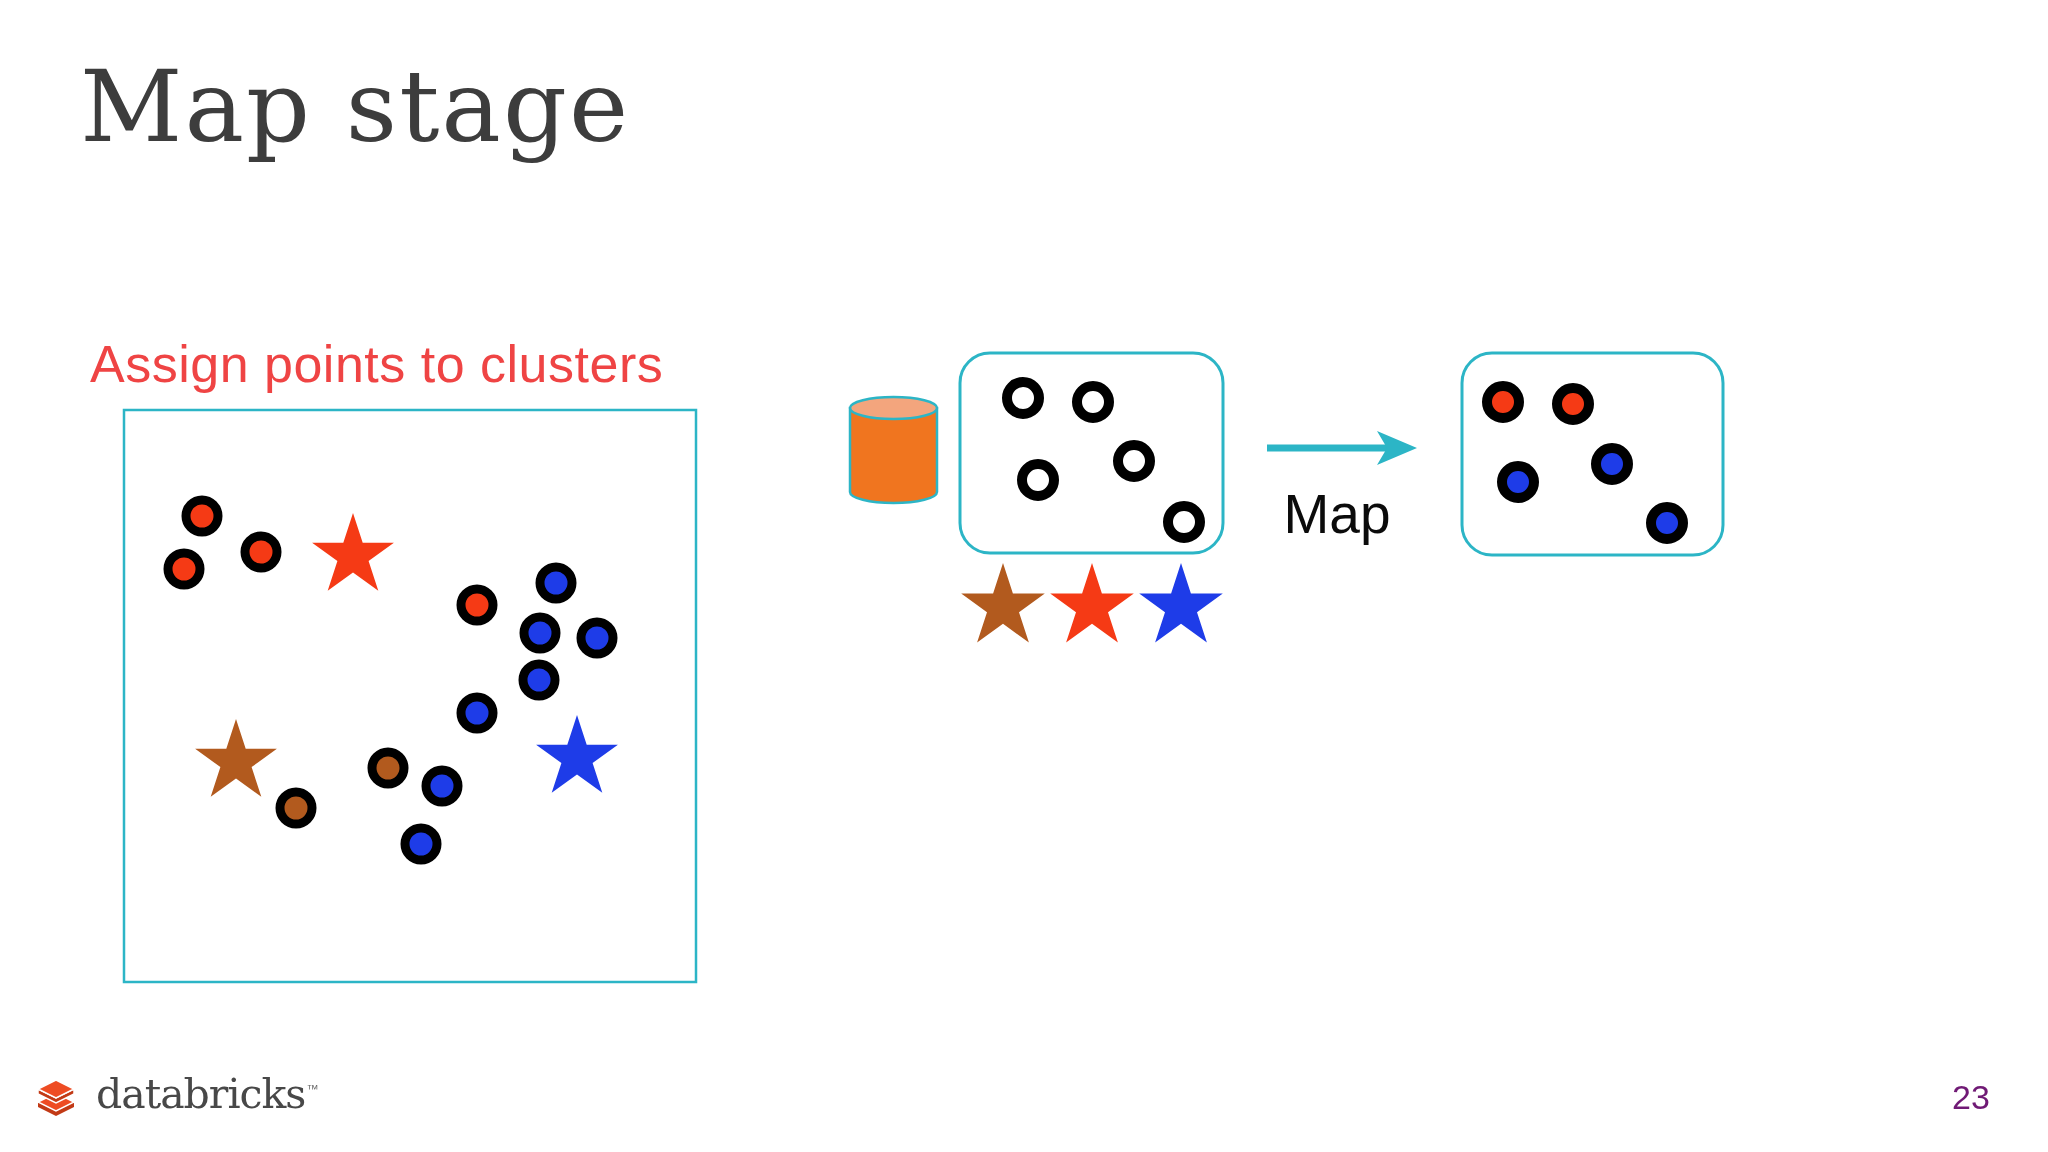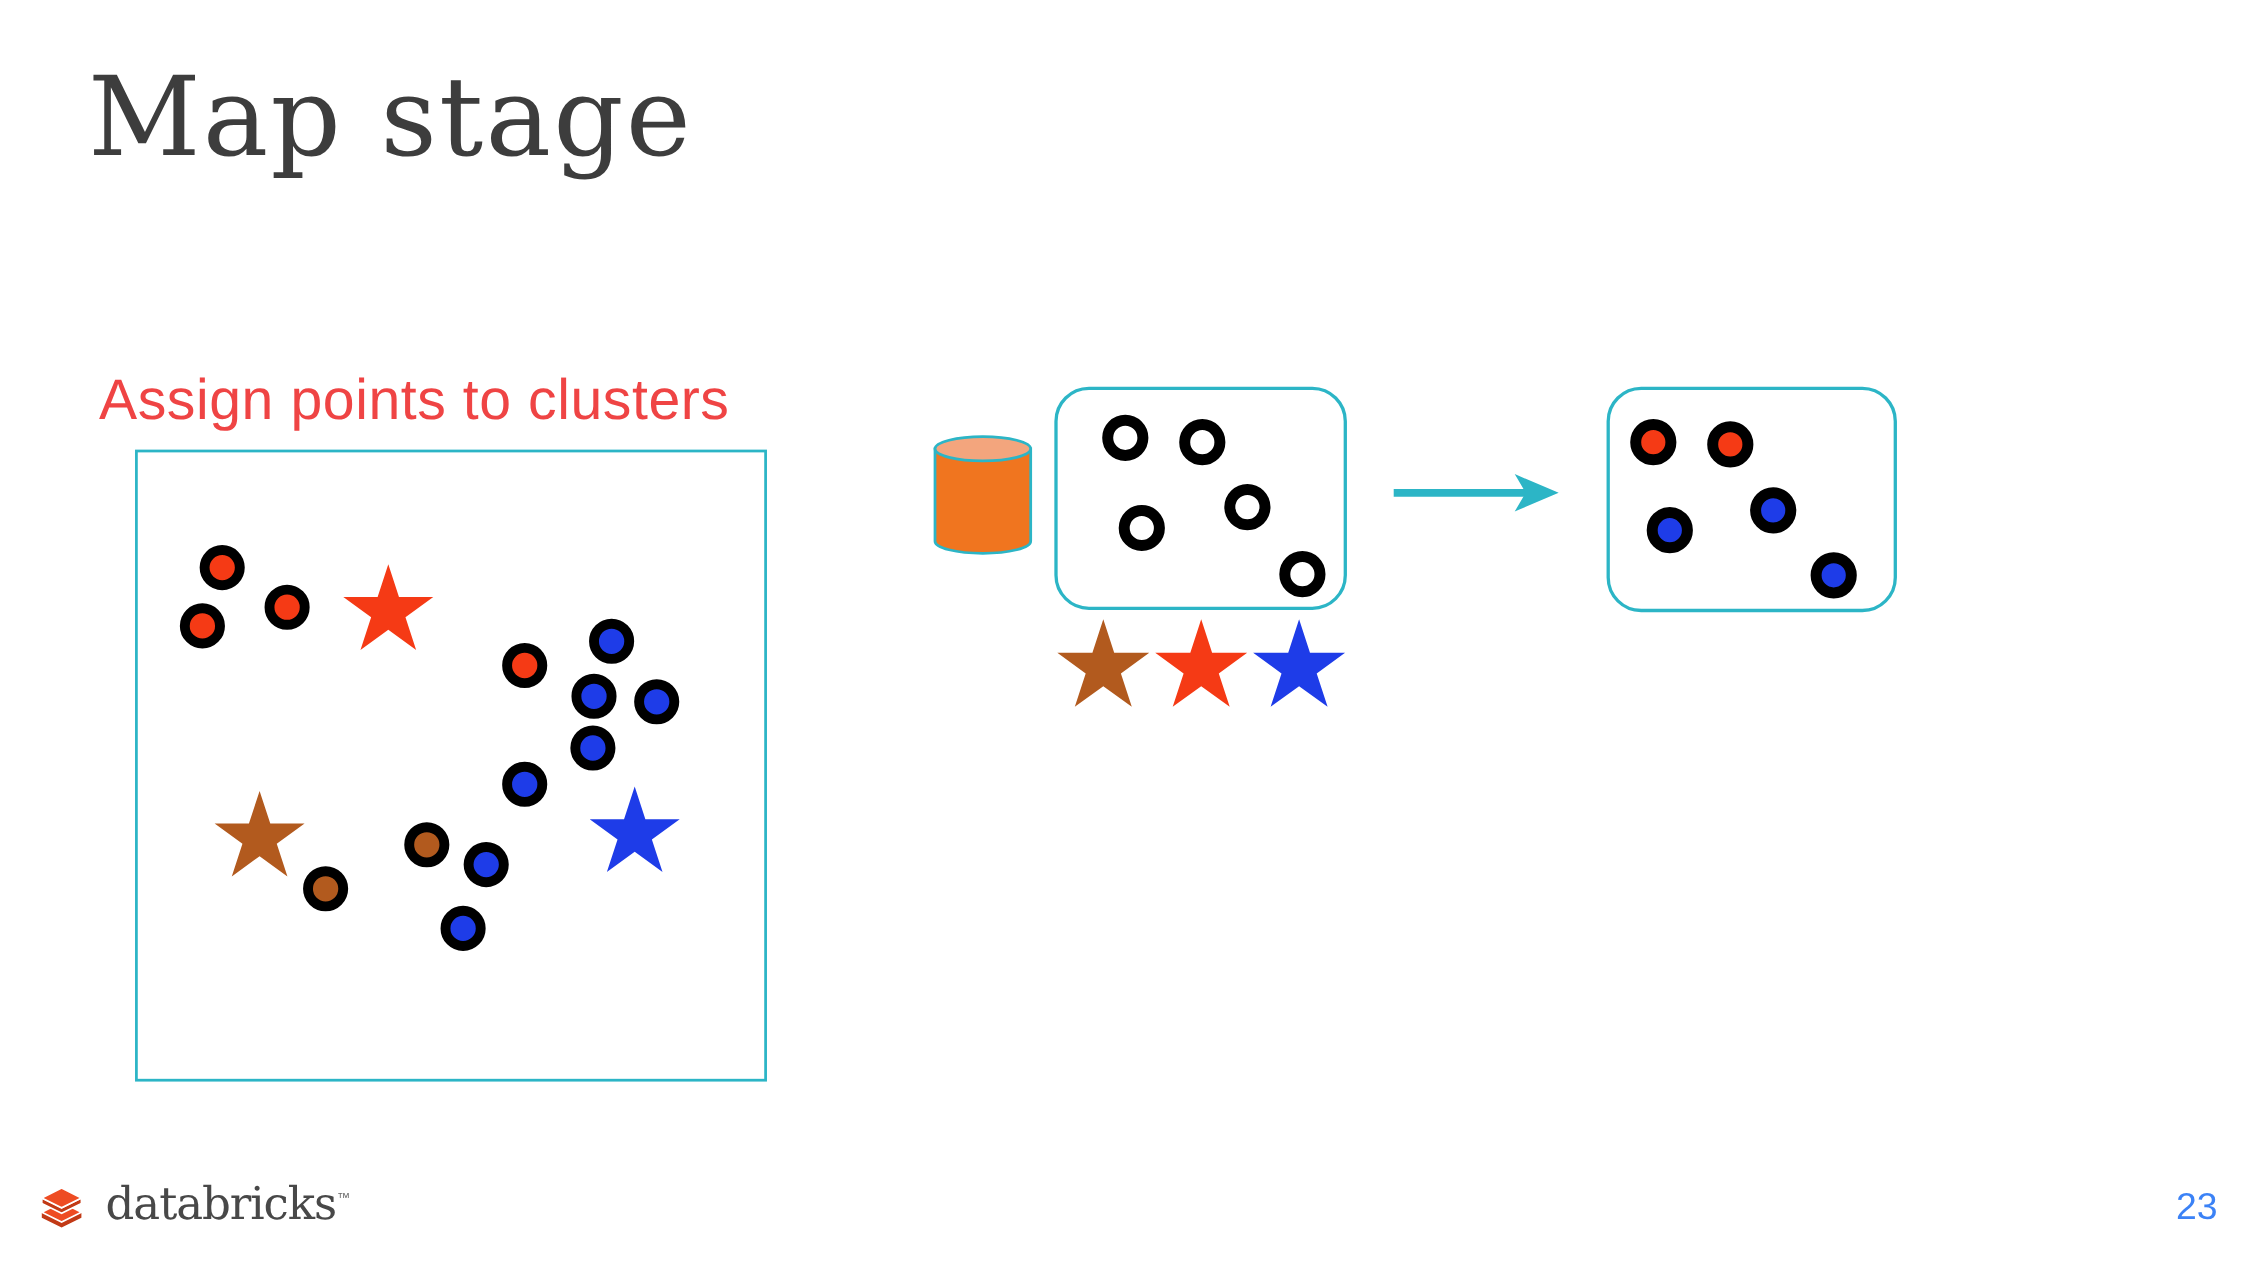--- a/index.html
+++ b/index.html
@@ -10,22 +10,22 @@
   .caption{position:absolute;left:90px;top:334px;font-size:52px;font-weight:300;
            color:#ef4444;letter-spacing:0.5px;}
   #shapes{position:absolute;left:0;top:0;}
   .map-label{position:absolute;left:1262px;top:482px;width:150px;text-align:center;
              font-size:55px;color:#0b0b0b;}
   .footer-logo{position:absolute;left:36px;top:1074px;display:flex;align-items:flex-start;}
   .logo-icon{margin-top:6px;}
   .logo-text{font-family:"DejaVu Serif",serif;font-size:41px;font-weight:500;
              color:#484848;letter-spacing:-1px;margin-left:20px;line-height:1;}
   .logo-tm{font-size:12px;color:#6a6a6a;margin-top:8px;margin-left:1px;}
-  .page-number{position:absolute;left:1952px;top:1078px;width:64px;text-align:right;
-               font-size:34px;font-weight:300;color:#3b82f6;}
+  .page-number{position:absolute;left:1952px;top:1078px;width:64px;text-align:left;
+               font-size:34px;font-weight:300;color:#701a75;}
 </style>
 </head>
 <body>
 
 <div class="slide">
 
   <div class="title">Map stage</div>
 
   <div class="caption">Assign points to clusters</div>
 
@@ -61,20 +61,21 @@
       <line x1="1267" y1="448" x2="1389" y2="448" stroke="#2cb5c6" stroke-width="7"></line>
       <path d="M1417 448 L1377 431 L1387 448 L1377 465 Z" fill="#2cb5c6"></path>
       <rect x="1462" y="353" width="261" height="202" rx="30" fill="#ffffff" stroke="#2cb5c6" stroke-width="3"></rect>
       <circle cx="1503" cy="402" r="16" fill="#f53a15" stroke="#000000" stroke-width="10"></circle>
       <circle cx="1573" cy="404" r="16" fill="#f53a15" stroke="#000000" stroke-width="10"></circle>
       <circle cx="1612" cy="464" r="16" fill="#1e3ce8" stroke="#000000" stroke-width="10"></circle>
       <circle cx="1518" cy="482" r="16" fill="#1e3ce8" stroke="#000000" stroke-width="10"></circle>
       <circle cx="1667" cy="523" r="16" fill="#1e3ce8" stroke="#000000" stroke-width="10"></circle>
     </svg>
 
+  <div class="map-label">Map</div>
 
   <div class="footer-logo">
     <svg class="logo-icon" width="40" height="40" viewBox="0 0 40 40">
       <path d="M2 22 L20 31 L38 22 L38 27 L20 36 L2 27 Z" fill="#c23a16"></path>
       <polygon points="20,13 38,22 20,31 2,22" fill="#ee4c23" stroke="#ffffff" stroke-width="1.5"></polygon>
       <path d="M2 9 L20 18 L38 9 L38 14 L20 23 L2 14 Z" fill="#c23a16" stroke="#ffffff" stroke-width="1.5"></path>
       <polygon points="20,0 38,9 20,18 2,9" fill="#ee4c23" stroke="#ffffff" stroke-width="1.5"></polygon>
     </svg>
     <span class="logo-text">databricks</span>
     <span class="logo-tm">™</span>

